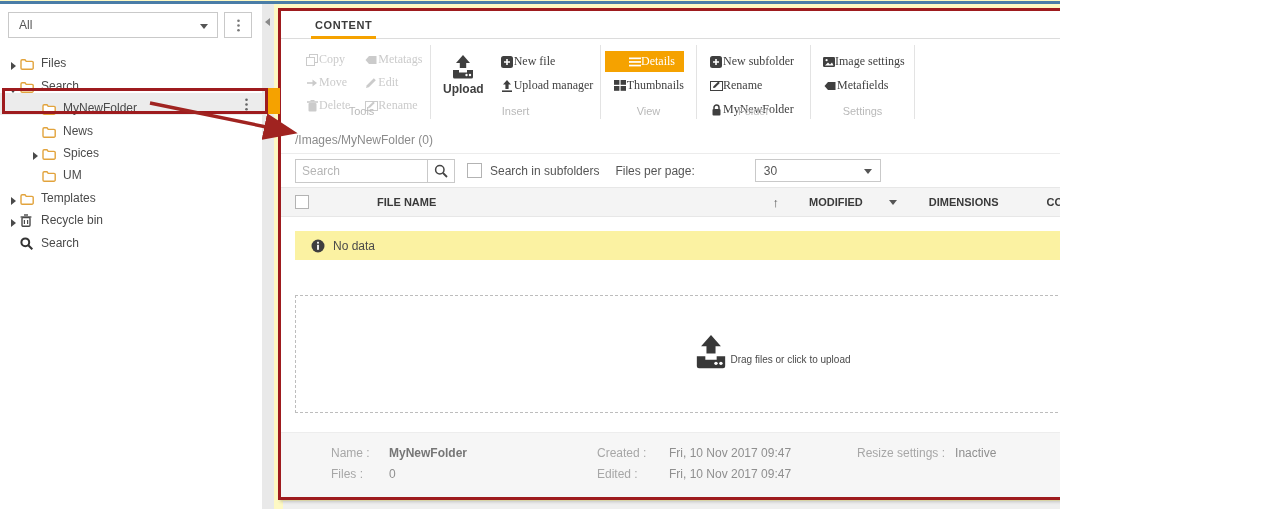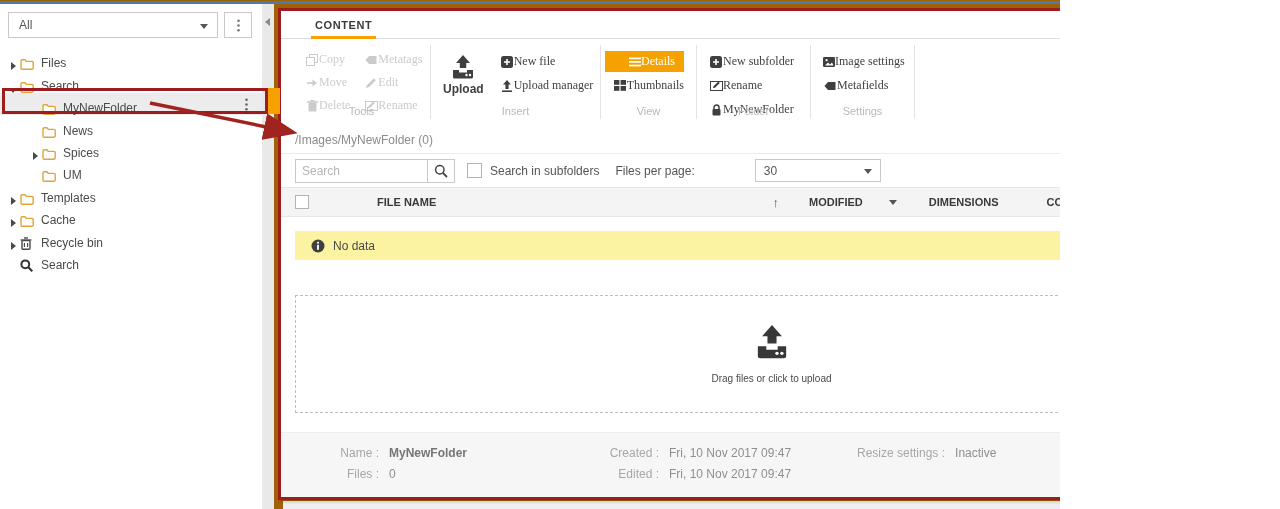--- a/index.html
+++ b/index.html
@@ -1,16 +1,16 @@
 <!DOCTYPE html>
 <html><head>
 <meta charset="utf-8">
 <style>
   html,body{margin:0;padding:0;background:#fff;}
-  #page{position:relative;width:1060px;height:509px;background:#a16207;overflow:hidden;
+  #page{position:relative;width:1060px;height:509px;background:#fef9c3;overflow:hidden;
         font-family:"Liberation Sans",sans-serif;color:#4a4a4a;}
   
   .topline{position:absolute;left:0;top:1px;right:0;height:3px;background:#4a7da7;}
   
   .sidebar{position:absolute;left:0;top:4px;width:262px;bottom:0;background:#fff;}
   .filter-select{position:absolute;left:8px;top:8px;width:210px;height:26px;border:1px solid #c9c9c9;
         background:#fff;display:flex;align-items:center;padding:0 10px;box-sizing:border-box;
         font-size:12px;color:#555;}
   .filter-caret{position:absolute;right:9px;top:11px;width:0;height:0;border-left:4px solid transparent;
         border-right:4px solid transparent;border-top:5px solid #555;}
@@ -93,32 +93,32 @@
         border-right:4px solid transparent;border-top:5px solid #555;}
   .col-dimensions{margin-left:32px;}
   .col-colors{margin-left:48px;}
   .col-size{margin-left:58px;}
   
   .alert{margin:14px 17px 0 14px;height:29px;background:#fbf2a2;display:flex;align-items:center;
         gap:8px;padding-left:16px;font-size:12px;color:#4a4a4a;}
   .alert .ric{display:inline-flex;color:#3f3f3f;}
   
   .dropzone{margin:35px 17px 0 14px;height:116px;border:1px dashed #bdbdbd;display:flex;
-        flex-direction:column;align-items:center;justify-content:center;}
+        flex-direction:row;align-items:center;justify-content:center;}
   .dz-icon{color:#383838;}
   .dz-label{margin-top:10px;font-size:10px;color:#4a4a4a;}
   
   .details-footer{position:absolute;left:0;right:0;bottom:0;height:64px;background:#f6f6f6;
         border-top:1px solid #ededed;font-size:12px;}
   .df-col{position:absolute;top:13px;}
   .df-col.c1{left:50px;}
   .df-col.c2{left:316px;}
   .df-col.c3{left:576px;}
   .df-row{display:flex;margin-bottom:7px;}
-  .df-lbl{color:#a7a7a7;text-align:right;display:inline-block;}
+  .df-lbl{color:#a7a7a7;display:inline-block;}
   .c1 .df-lbl{min-width:48px;}
   .c2 .df-lbl{min-width:62px;}
   .df-val{color:#8f8f8f;margin-left:10px;}
   .df-val.strong{font-weight:bold;color:#767676;}
 </style>
 </head>
 <body>
 
 <div id="page">
   <div class="topline"></div>
@@ -196,29 +196,20 @@
           <span class="tree-label">UM</span>
         </div>
         <div class="tree-row lvl1">
           <span class="expander collapsed"></span>
           <span class="tree-icon">
             <svg width="14" height="12" viewBox="0 0 14 12">
               <path d="M1 3 a1.2 1.2 0 0 1 1.2 -1.2 H5 l1.2 1.6 H12 a1.2 1.2 0 0 1 1.2 1.2 V10 a1.2 1.2 0 0 1 -1.2 1.2 H2.2 A1.2 1.2 0 0 1 1 10 Z" fill="#fff" stroke="#e2a33c" stroke-width="1.4"></path>
             </svg>
           </span>
           <span class="tree-label">Templates</span>
-        </div>
-        <div class="tree-row lvl1">
-          <span class="expander collapsed"></span>
-          <span class="tree-icon">
-            <svg width="14" height="12" viewBox="0 0 14 12">
-              <path d="M1 3 a1.2 1.2 0 0 1 1.2 -1.2 H5 l1.2 1.6 H12 a1.2 1.2 0 0 1 1.2 1.2 V10 a1.2 1.2 0 0 1 -1.2 1.2 H2.2 A1.2 1.2 0 0 1 1 10 Z" fill="#fff" stroke="#e2a33c" stroke-width="1.4"></path>
-            </svg>
-          </span>
-          <span class="tree-label">Cache</span>
         </div>
         <div class="tree-row lvl1">
           <span class="expander collapsed"></span>
           <span class="tree-icon">
             <svg width="12" height="13" viewBox="0 0 12 13">
               <rect x="2" y="3.6" width="8" height="8.6" rx="1" fill="none" stroke="#4a4a4a" stroke-width="1.4"></rect>
               <path d="M0.6 3 H11.4" stroke="#4a4a4a" stroke-width="1.4"></path>
               <path d="M4 1 h4" stroke="#4a4a4a" stroke-width="1.4"></path>
               <path d="M4.4 6 v4 M7.6 6 v4" stroke="#4a4a4a" stroke-width="1.2"></path>
             </svg>

